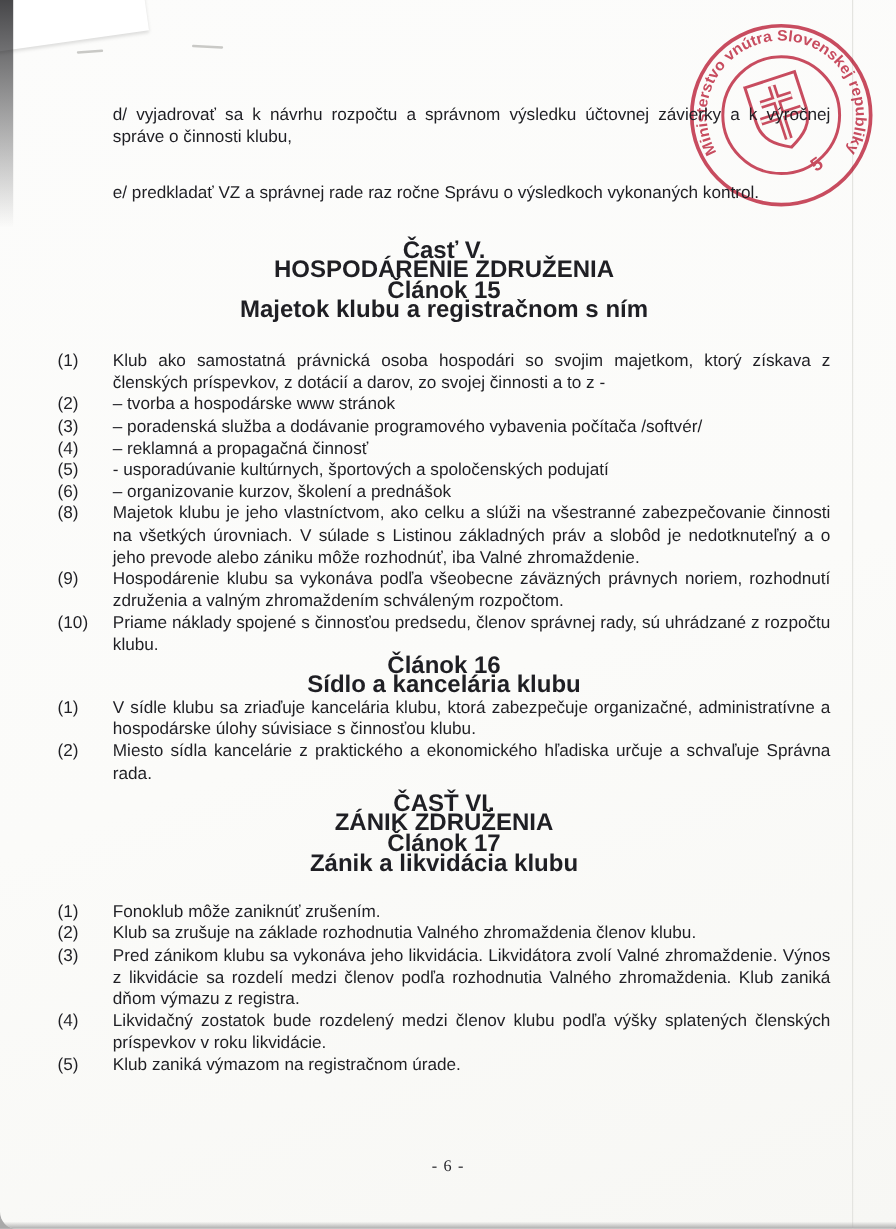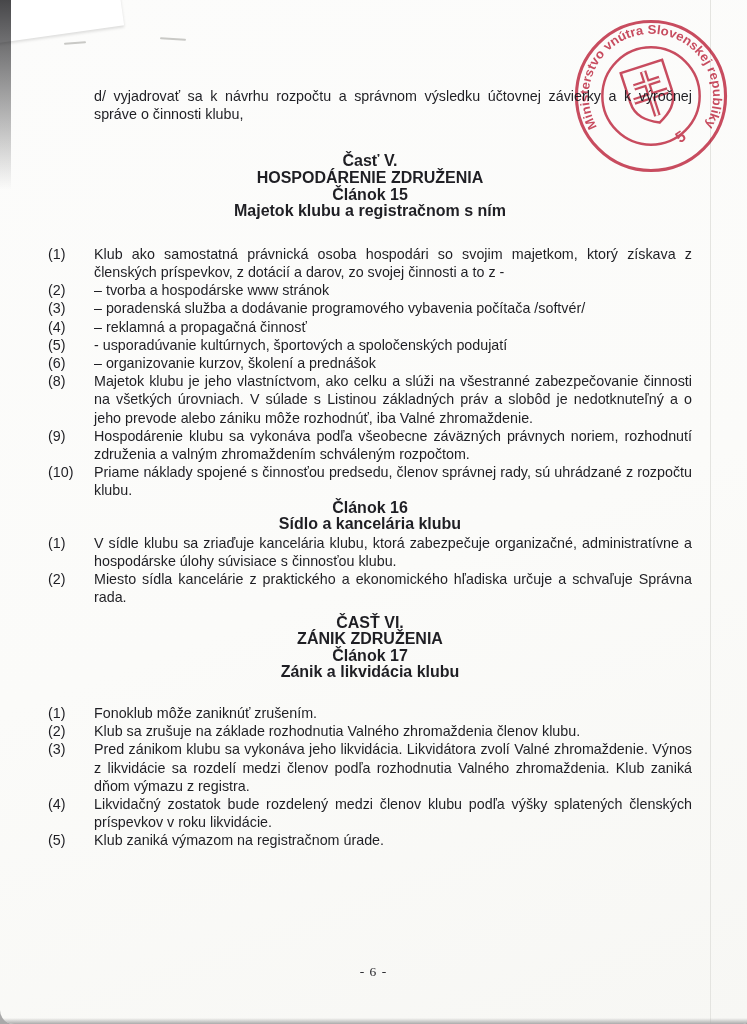--- a/index.html
+++ b/index.html
@@ -41,21 +41,21 @@
 
   
   .content{
     position:absolute;left:48px;right:55px;top:58px;
     color:#1f1f24;
     font-size:14.3px;line-height:18.2px;
   }
   .content p{margin:0;}
   .intro{margin-left:46px;}
   .intro p{text-align:justify;margin-top:29px;}
-  .heading{text-align:center;font-weight:bold;font-size:16px;line-height:16.6px;}
+  .heading{text-align:center;font-weight:bold;font-size:20px;line-height:16.6px;}
   .part5{margin-top:30px;}
   .items{margin-top:25px;}
   .item{padding-left:46px;text-indent:-46px;text-align:justify;}
   .item .num{display:inline-block;width:46px;text-indent:0;}
   .a16-title{margin-top:13px;}
   .a16-sub{margin-top:20px;}
   .a16-items{margin-top:1px;}
   .part6{margin-top:8px;}
   .c17-items{margin-top:23px;}
 
@@ -103,20 +103,21 @@
       <path d="M 64 55 h 42 v 30 c 0 14 -9 21 -21 27 c -12 -6 -21 -13 -21 -27 z" fill="none" stroke="#c4344b" stroke-width="2.4"></path>
       <path d="M 85 60 V 105 M 72 72 H 98 M 68 85 H 102" fill="none" stroke="#c4344b" stroke-width="6.5"></path>
       <path d="M 85 60 V 105 M 72 72 H 98 M 68 85 H 102" fill="none" stroke="#fbfbf9" stroke-width="2.2"></path>
     </g>
   </svg>
 
   <main class="content">
 
     <section class="intro">
       <p>d/ vyjadrovať sa k návrhu rozpočtu a správnom výsledku účtovnej závierky a k výročnej správe o činnosti klubu,</p>
+      <p>e/ predkladať VZ a správnej rade raz ročne Správu o výsledkoch vykonaných kontrol.</p>
     </section>
 
     <header class="heading part5">
       <p>Časť V.</p>
       <p>HOSPODÁRENIE ZDRUŽENIA</p>
       <p>Článok 15</p>
       <p>Majetok klubu a registračnom s ním</p>
     </header>
 
     <section class="items">

